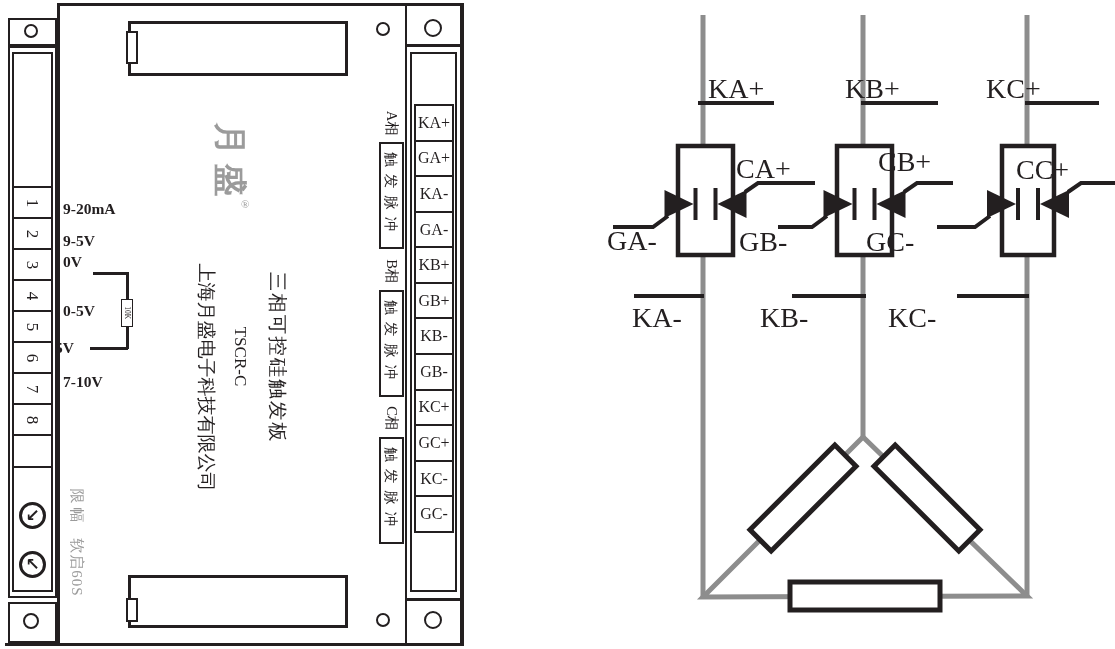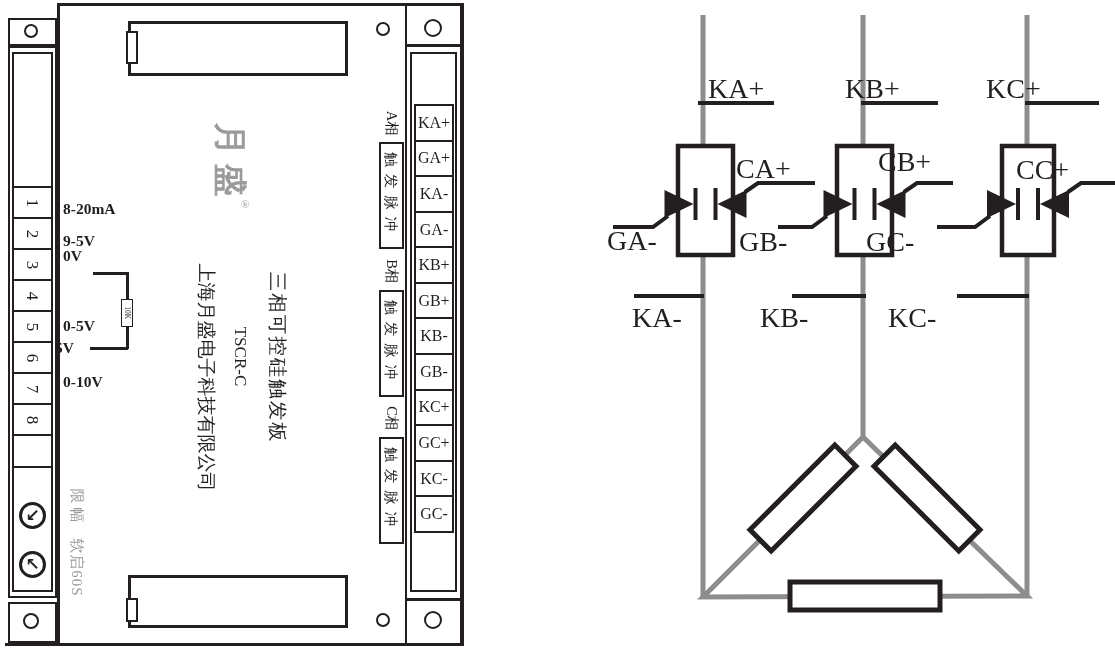--- a/index.html
+++ b/index.html
@@ -139,26 +139,26 @@
   </div>
   <div class="pot" style="left:19px;top:551px">
     <span>↖</span>
   </div>
   <div class="box2" style="left:8px;top:602px;width:49px;height:41px;border-width:2.5px"></div>
   <div class="hole" style="left:23px;top:613px;width:16px;height:16px"></div>
 
   <div class="rot gray" style="left:53px;top:500px;width:46px;font-size:15px;letter-spacing:4px">限幅</div>
   <div class="rot gray" style="left:44px;top:560px;width:64px;font-size:15px;letter-spacing:1px">软启60S</div>
 
-  <div class="inlbl" style="left:63px;top:201px">8-20mA</div>
+  <div class="inlbl" style="left:63px;top:201px">9-20mA</div>
   <div class="inlbl" style="left:63px;top:233px">9-5V</div>
-  <div class="inlbl" style="left:63px;top:248px">0V</div>
-  <div class="inlbl" style="left:63px;top:318px">0-5V</div>
+  <div class="inlbl" style="left:63px;top:254px">0V</div>
+  <div class="inlbl" style="left:63px;top:303px">0-5V</div>
   <div class="inlbl" style="left:55px;top:340px">5V</div>
-  <div class="inlbl" style="left:63px;top:374px">0-10V</div>
+  <div class="inlbl" style="left:63px;top:374px">7-10V</div>
 
   <div class="line" style="left:93px;top:272px;width:35px;height:2.5px"></div>
   <div class="line" style="left:126px;top:272px;width:2.5px;height:77px"></div>
   <div class="line" style="left:90px;top:347px;width:38px;height:2.5px"></div>
   <div class="box2" style="left:121px;top:299px;width:12px;height:28px;border-width:1.5px"></div>
   <div class="rot" style="left:115px;top:309px;width:24px;font-size:7.5px">10K</div>
 
   <div class="box" style="left:128px;top:21px;width:220px;height:55px"></div>
   <div class="box2" style="left:126px;top:31px;width:12px;height:33px"></div>
   <div class="box" style="left:128px;top:575px;width:220px;height:53px"></div>

